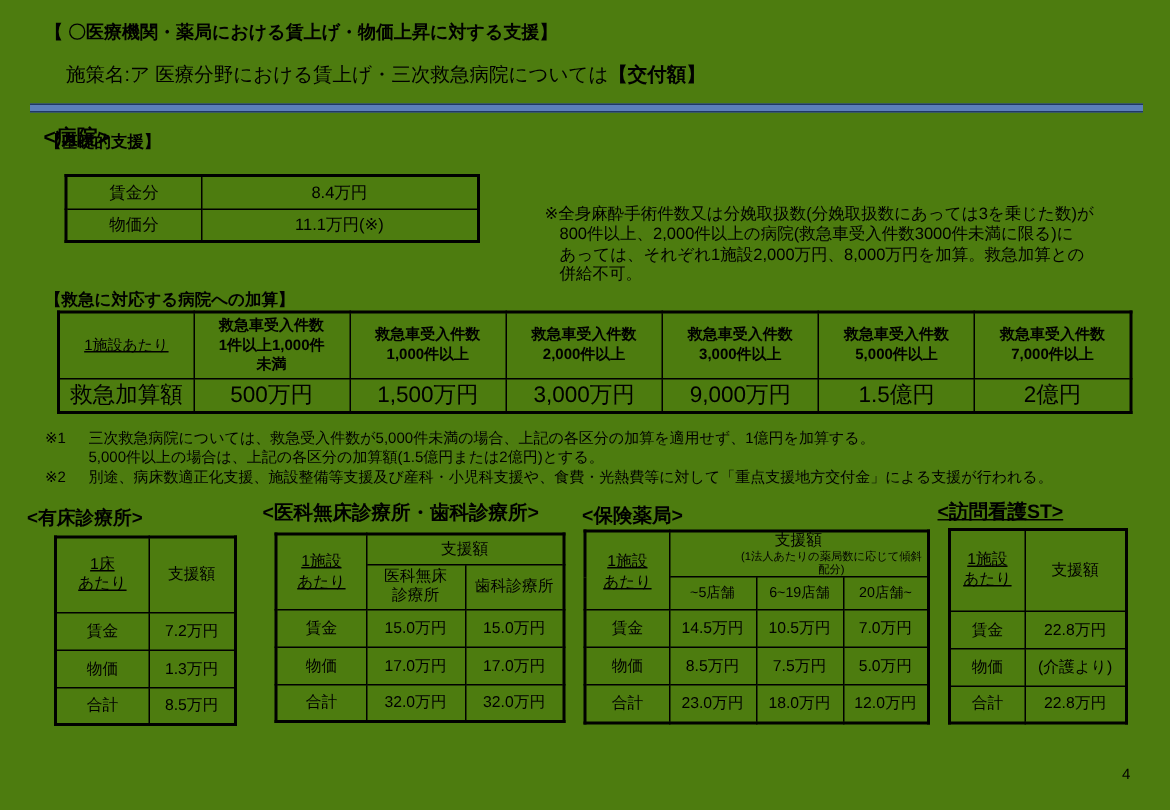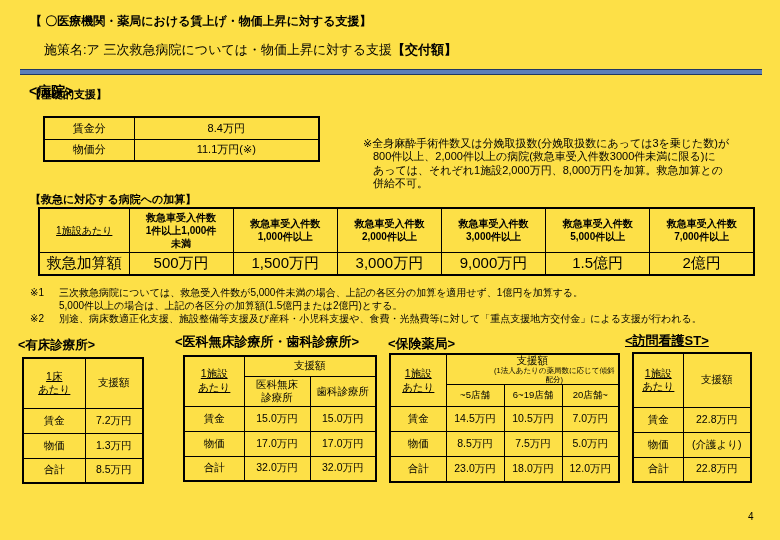--- a/index.html
+++ b/index.html
@@ -1,18 +1,18 @@
 <!DOCTYPE html>
 <html><head>
 <meta charset="utf-8">
 <style>
   * { box-sizing: border-box; }
   html,body { margin:0; padding:0; background:#ffffff; }
   .slide {
-    position:relative; width:780px; height:540px; background:#fde047;
+    position:relative; width:780px; height:540px; background:#4d7c0f;
     font-family:"Liberation Sans","DejaVu Sans",sans-serif; color:#000;
     overflow:hidden;
   }
   .hdr1 { position:absolute; left:30px; top:13px; font-size:12px; font-weight:bold; }
   .hdr2 { position:absolute; left:44px; top:41px; font-size:13px; }
   .hdr2 .b { font-weight:bold; }
   .divider {
     position:absolute; left:20px; top:69px; width:742px; height:6px;
     background:#5b7fb9; border-top:1.5px solid #203864; border-bottom:1.5px solid #203864;
   }
@@ -49,42 +49,42 @@
   .fncont { padding-left:29px; }
 
   
   .blk-title { position:absolute; font-weight:bold; font-size:13px; white-space:nowrap; }
 
   
   .bt th, .bt td { font-size:10.5px; }
   .bt td { height:25px; }
   .bt .unit div { line-height:13px; }
 
-  .tA { left:22px; top:357px; table-layout:fixed; }
+  .tA { left:36px; top:357px; table-layout:fixed; }
   .tA th.unit { height:50px; }
   .tB { left:183px; top:355px; table-layout:fixed; }
   .tB th.r1 { height:20px; }
   .tB th.r2 { height:30px; line-height:13px; }
   .tC { left:389px; top:353px; table-layout:fixed; }
   .tC th.r1 { height:26px; line-height:11px; }
   .tC th.r2 { height:22px; font-size:9.5px; }
   .tC .amt-note { display:block; font-size:7.5px; line-height:9px; font-weight:normal;padding-left:44px; }
   .tD { left:632px; top:352px; table-layout:fixed; }
   .tD th.unit { height:54px; }
 
   .pageno { position:absolute; left:748px; top:511px; font-size:10px; }
 </style>
 </head>
 <body>
 
 <div class="slide">
 
   <div class="hdr1">【 〇医療機関・薬局における賃上げ・物価上昇に対する支援】</div>
   <div class="hdr2">
-    <span>施策名:ア 三次救急病院については・物価上昇に対する支援</span><span class="b">【交付額】</span>
+    <span>施策名:ア 医療分野における賃上げ・三次救急病院については</span><span class="b">【交付額】</span>
   </div>
   <div class="divider"></div>
 
   <div class="sec-title" style="left:29px; top:83px;">&lt;病院&gt;</div>
   <div class="sub-title" style="left:30px; top:87px;">【基礎的支援】</div>
 
   <table class="tb t-basic">
     <colgroup>
         <col style="width:90px">
         <col style="width:185px">

